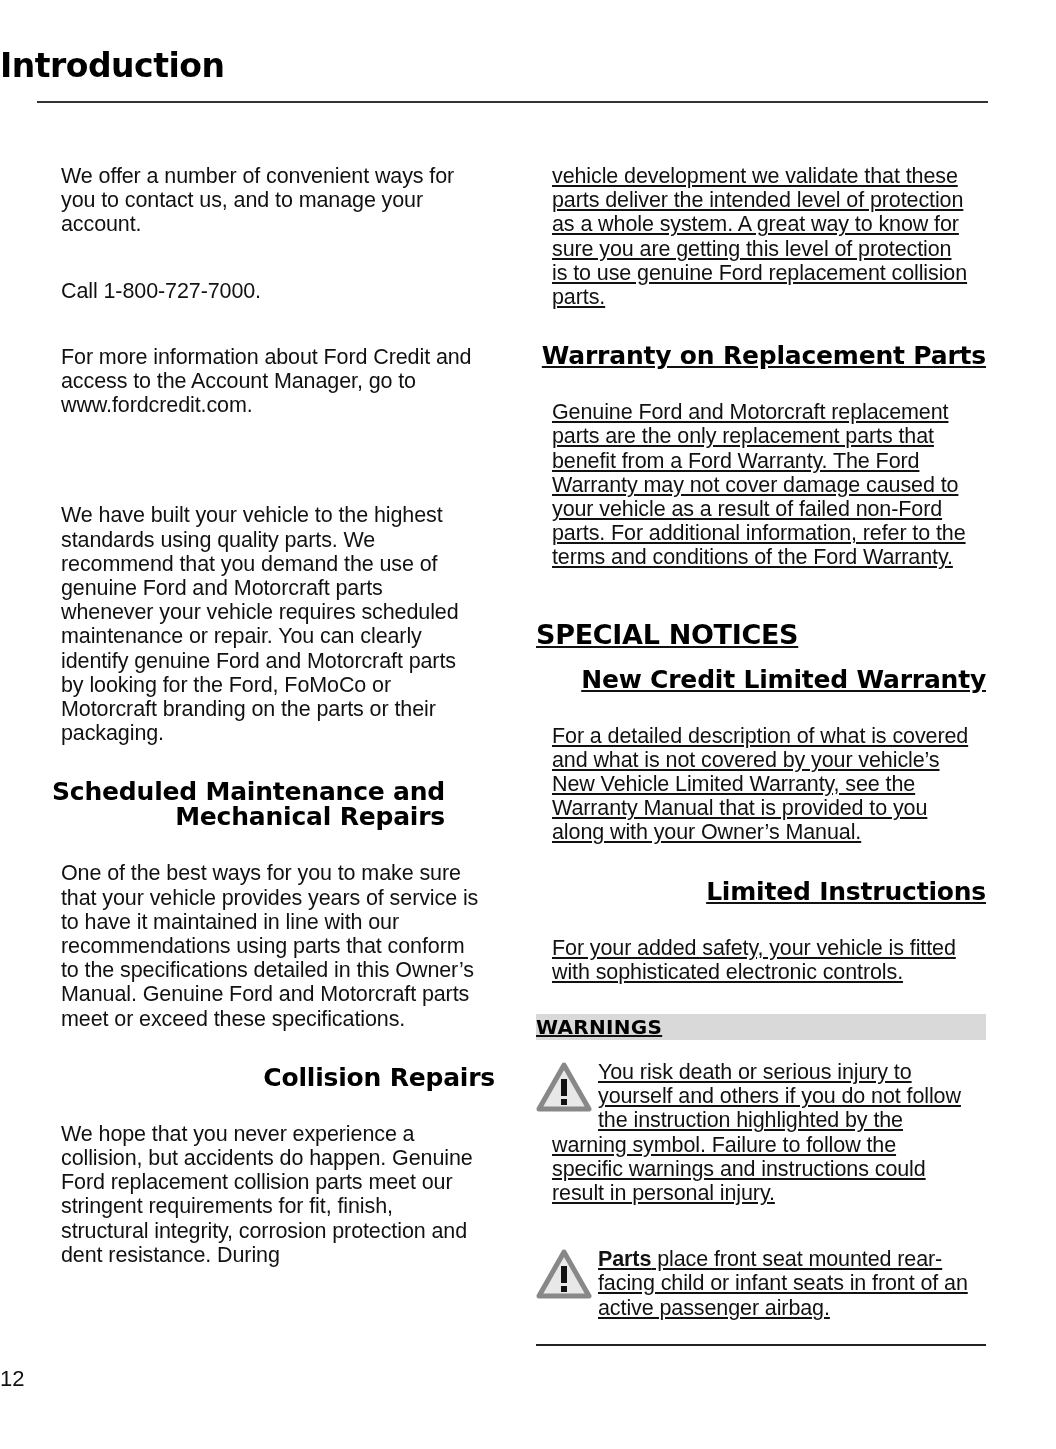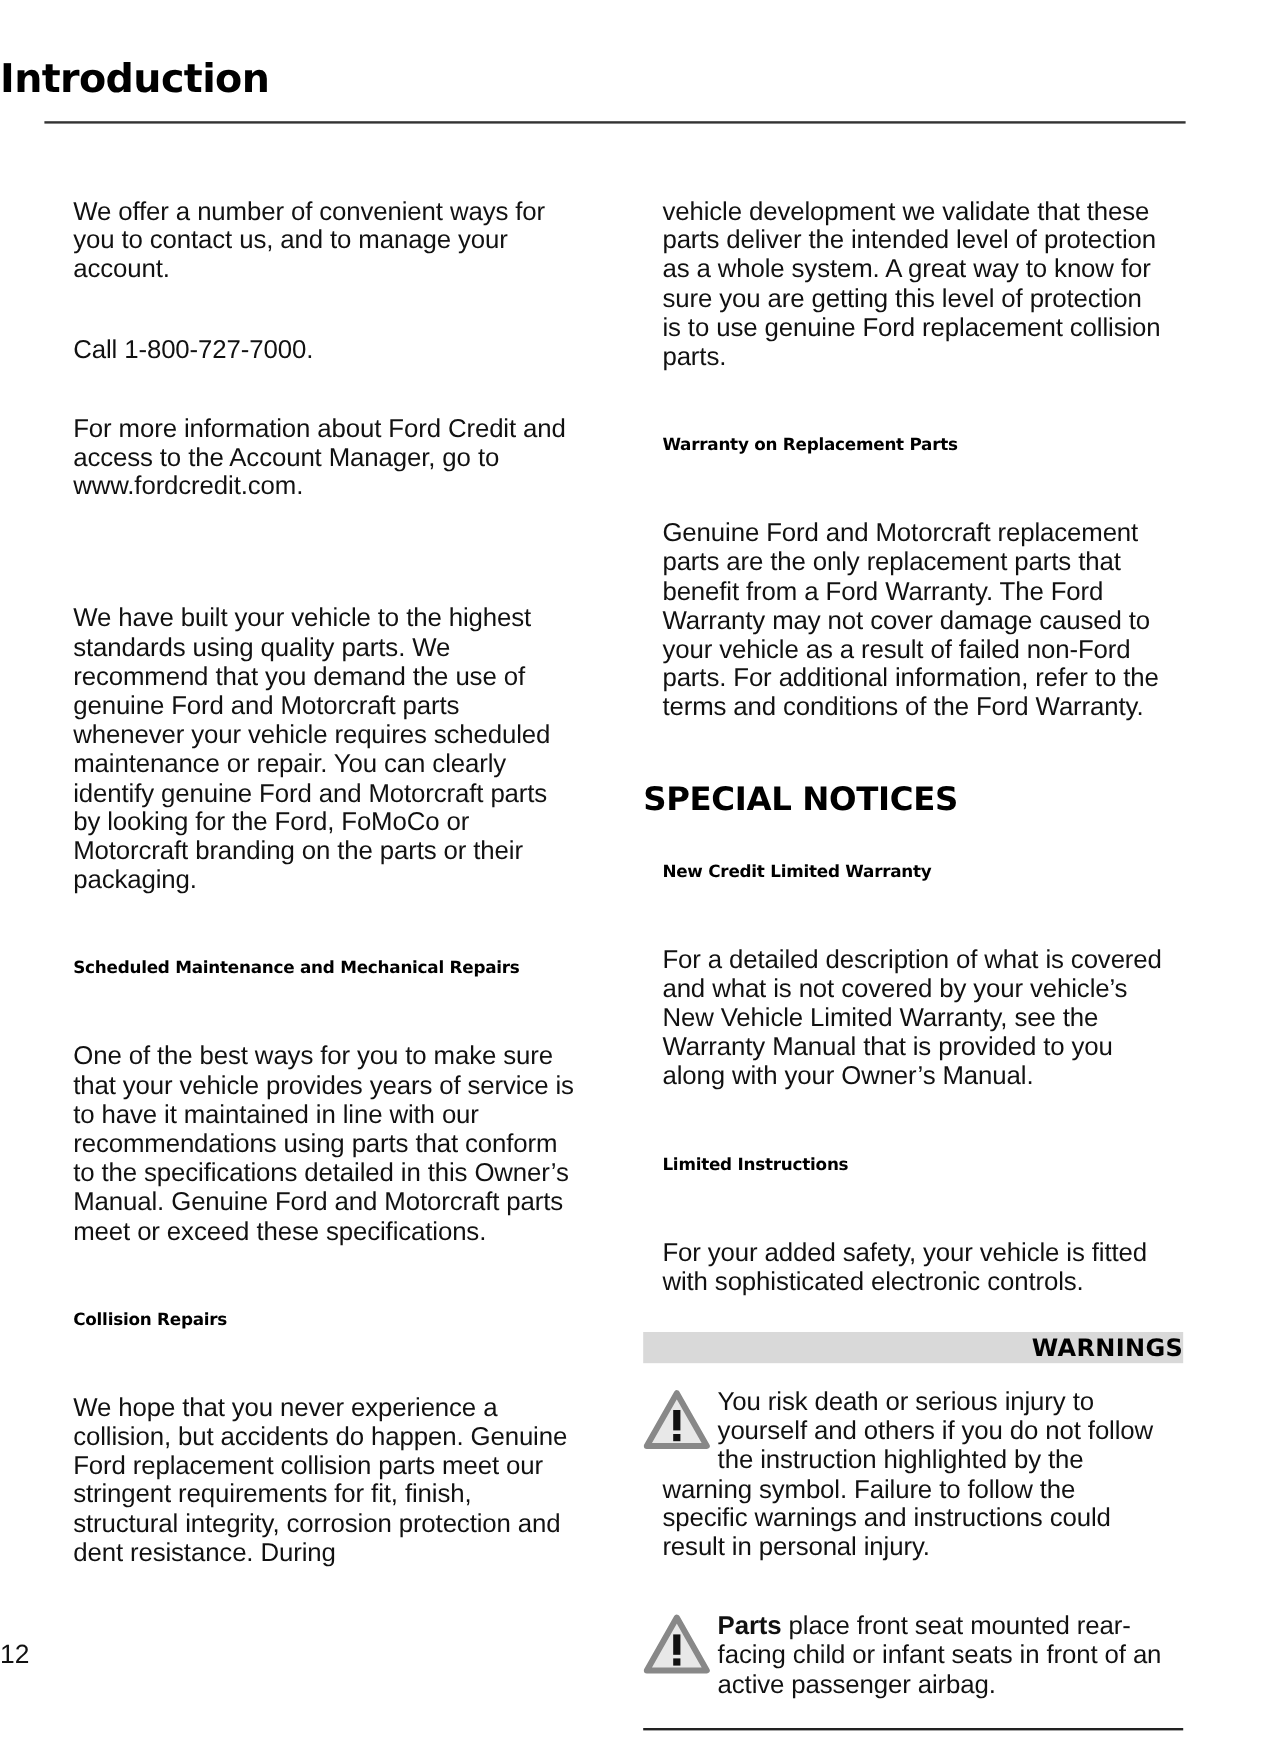--- a/index.html
+++ b/index.html
@@ -1,26 +1,26 @@
 <!DOCTYPE html>
 <html><head>
 <meta charset="utf-8">
 <style>
   html, body { margin:0; padding:0; background:#ffffff; }
   body { width:1056px; height:1449px; position:relative; overflow:hidden; color:#111; font-family:"Liberation Sans", sans-serif; }
   .page-title { position:absolute; left:0; right:0; top:46px; text-align:left; font-family:"DejaVu Sans", sans-serif; font-weight:bold; font-size:33px; letter-spacing:-0.5px; color:#000; }
   .title-rule { position:absolute; left:37px; top:101px; width:951px; height:2px; background:#333; }
   .col { position:absolute; top:148px; }
   .col-left { left:45px; width:450px; }
-  .col-right { left:536px; width:450px; }
+  .col-right { left:536px; width:450px;text-decoration:underline; }
   p { margin:16px; font-size:21.5px; line-height:24.2px; letter-spacing:-0.1px; }
   .gap-s { height:10px; }
   h1.sec { margin:0; font-family:"DejaVu Sans", sans-serif; font-weight:bold; font-size:27px; line-height:33px; letter-spacing:-0.3px; color:#000; }
-  h2.sub { margin:16px; font-family:"DejaVu Sans", sans-serif; font-weight:bold; font-size:14px; line-height:25px; letter-spacing:-0.2px; color:#000; }
-  .warn-head { background:#d9d9d9; text-align:right; font-family:"DejaVu Sans", sans-serif; font-weight:bold; font-size:20px; line-height:26px; letter-spacing:0.3px; color:#000; }
+  h2.sub { margin:0; font-family:"DejaVu Sans", sans-serif; font-weight:bold; font-size:25px; line-height:25px; letter-spacing:-0.2px; color:#000;text-align:right; }
+  .warn-head { background:#d9d9d9; text-align:left; font-family:"DejaVu Sans", sans-serif; font-weight:bold; font-size:20px; line-height:26px; letter-spacing:0.3px; color:#000; }
   .warn-block { position:relative; }
   .warn-icon { float:left; width:56px; height:50px; margin-right:6px; margin-top:2px; }
   .warn-end { height:2px; background:#222; margin-top:8px; }
   b.em { font-weight:bold; }
   .page-num { position:absolute; left:0; right:0; top:1366px; text-align:left; font-size:22px; color:#111; }
 </style>
 </head>
 <body>
 
 <div class="page-title">Introduction</div>

